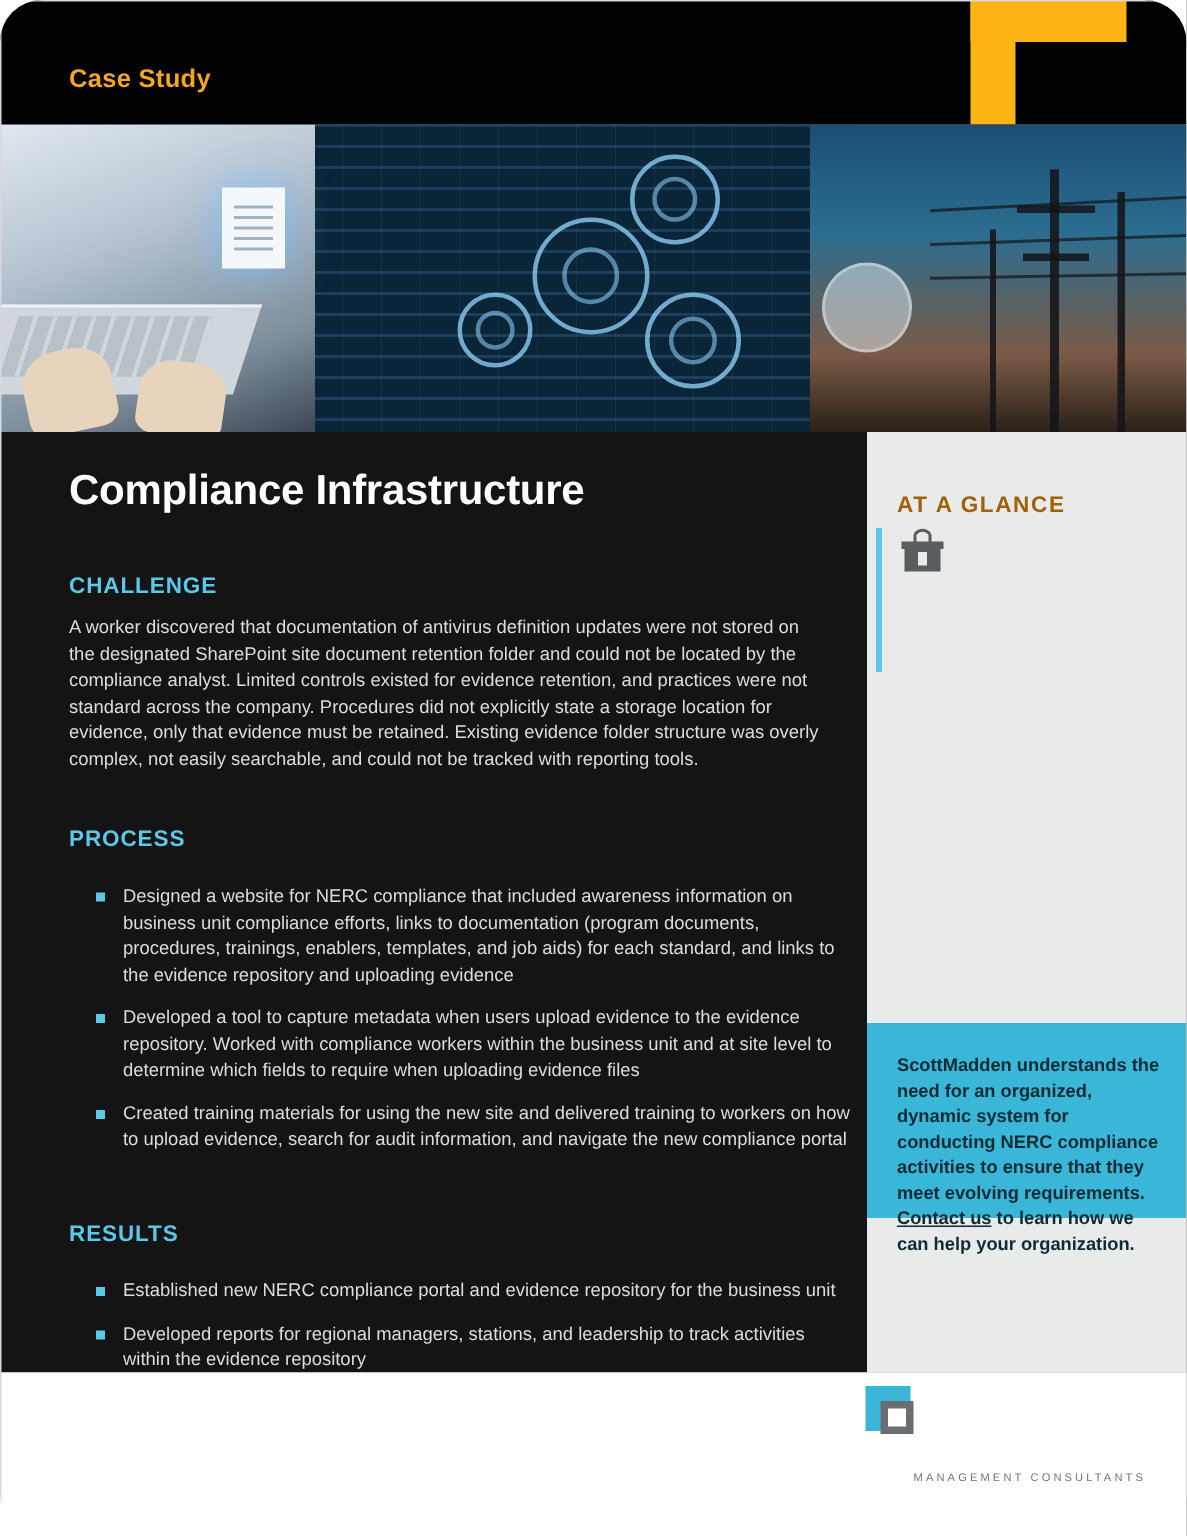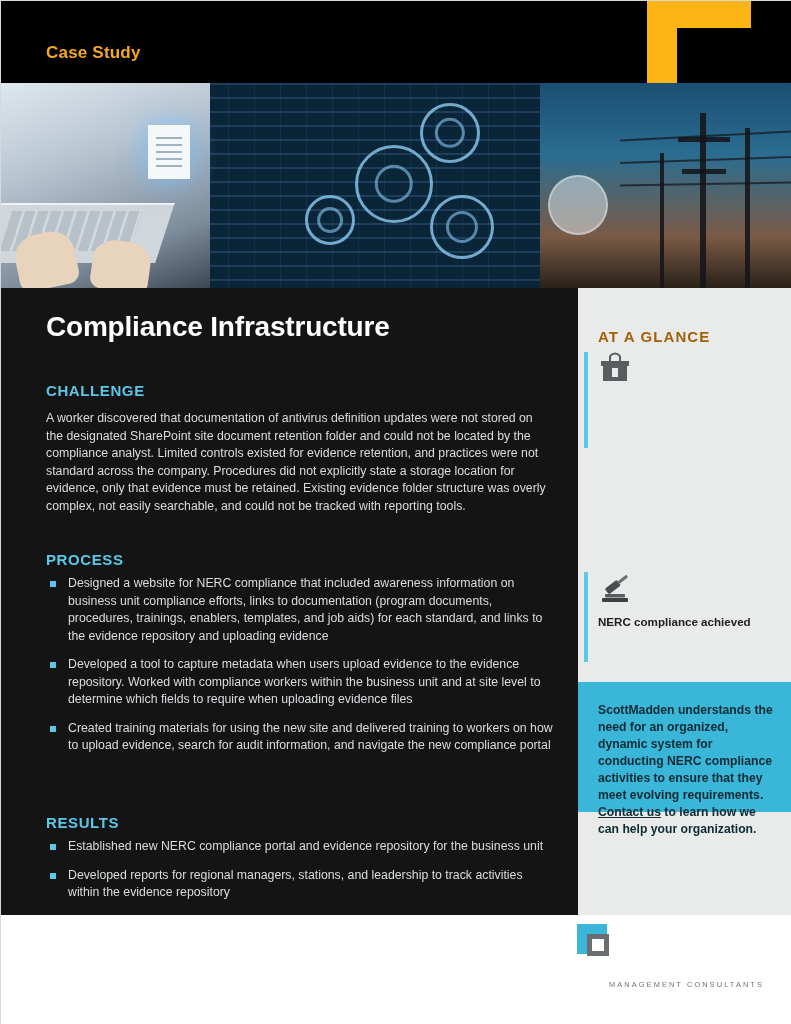--- a/index.html
+++ b/index.html
@@ -14,20 +14,21 @@
     position: relative;
     overflow: hidden;
   }
 
   .page {
     position: relative;
     width: 791px;
     height: 1024px;
     background: #ffffff;
     overflow: hidden;
+    border-radius: 28px;
   }
 
   
   .top-band {
     position: absolute;
     left: 0; top: 0;
     width: 791px;
     height: 83px;
     background: #000000;
   }
@@ -260,21 +261,21 @@
     font-size: 12.3px;
     line-height: 17.5px;
     color: #d9dde0;
   }
   .p-challenge { top: 410px; }
 
   ul.bullets {
     position: absolute;
     left: 46px;
     width: 510px;
-    margin: 0;
+    margin: 14px;
     padding: 0;
     list-style: none;
   }
   ul.bullets li {
     position: relative;
     padding-left: 22px;
     margin-bottom: 11px;
     font-size: 12.3px;
     line-height: 17.5px;
     color: #d9dde0;
@@ -500,34 +501,20 @@
         <rect x="5" y="12" width="24" height="17" fill="#5a5d60"></rect>
         <rect x="3" y="9" width="28" height="5" fill="#5a5d60"></rect>
         <path d="M12 4 L12 12 M22 4 L22 12" stroke="#5a5d60" stroke-width="2" fill="none"></path>
         <path d="M12 4 Q17 -1 22 4" stroke="#5a5d60" stroke-width="2" fill="none"></path>
         <rect x="14" y="16" width="6" height="9" fill="#e9eaea"></rect>
       </svg>
     </div>
   </div>
 
 
-  <div class="glance-item gi3">
-    <div class="accent"></div>
-    <div class="gi-icon">
-      <svg class="icon-svg" width="34" height="36" viewBox="0 0 34 36">
-        <rect x="4" y="26" width="26" height="4" rx="1" fill="#3d3f42"></rect>
-        <rect x="7" y="22" width="20" height="3.5" rx="1" fill="#5a5d60"></rect>
-        <g transform="rotate(-38 18 12)">
-          <rect x="6" y="9" width="15" height="7" rx="1.5" fill="#4a4d50"></rect>
-          <rect x="20" y="11" width="12" height="3" rx="1.5" fill="#6c7073"></rect>
-        </g>
-      </svg>
-    </div>
-    <div class="gi-text">NERC compliance achieved</div>
-  </div>
 
   <div class="callout">
     <p>
       <span>ScottMadden understands the need for an organized, dynamic system for conducting NERC compliance activities to ensure that they meet evolving requirements. </span><a href="#">Contact us</a><span> to learn how we can help your organization.</span>
     </p>
   </div>
 
   <div class="footer"></div>
   <div class="footer-logo">
     <div class="sq-out"></div>

